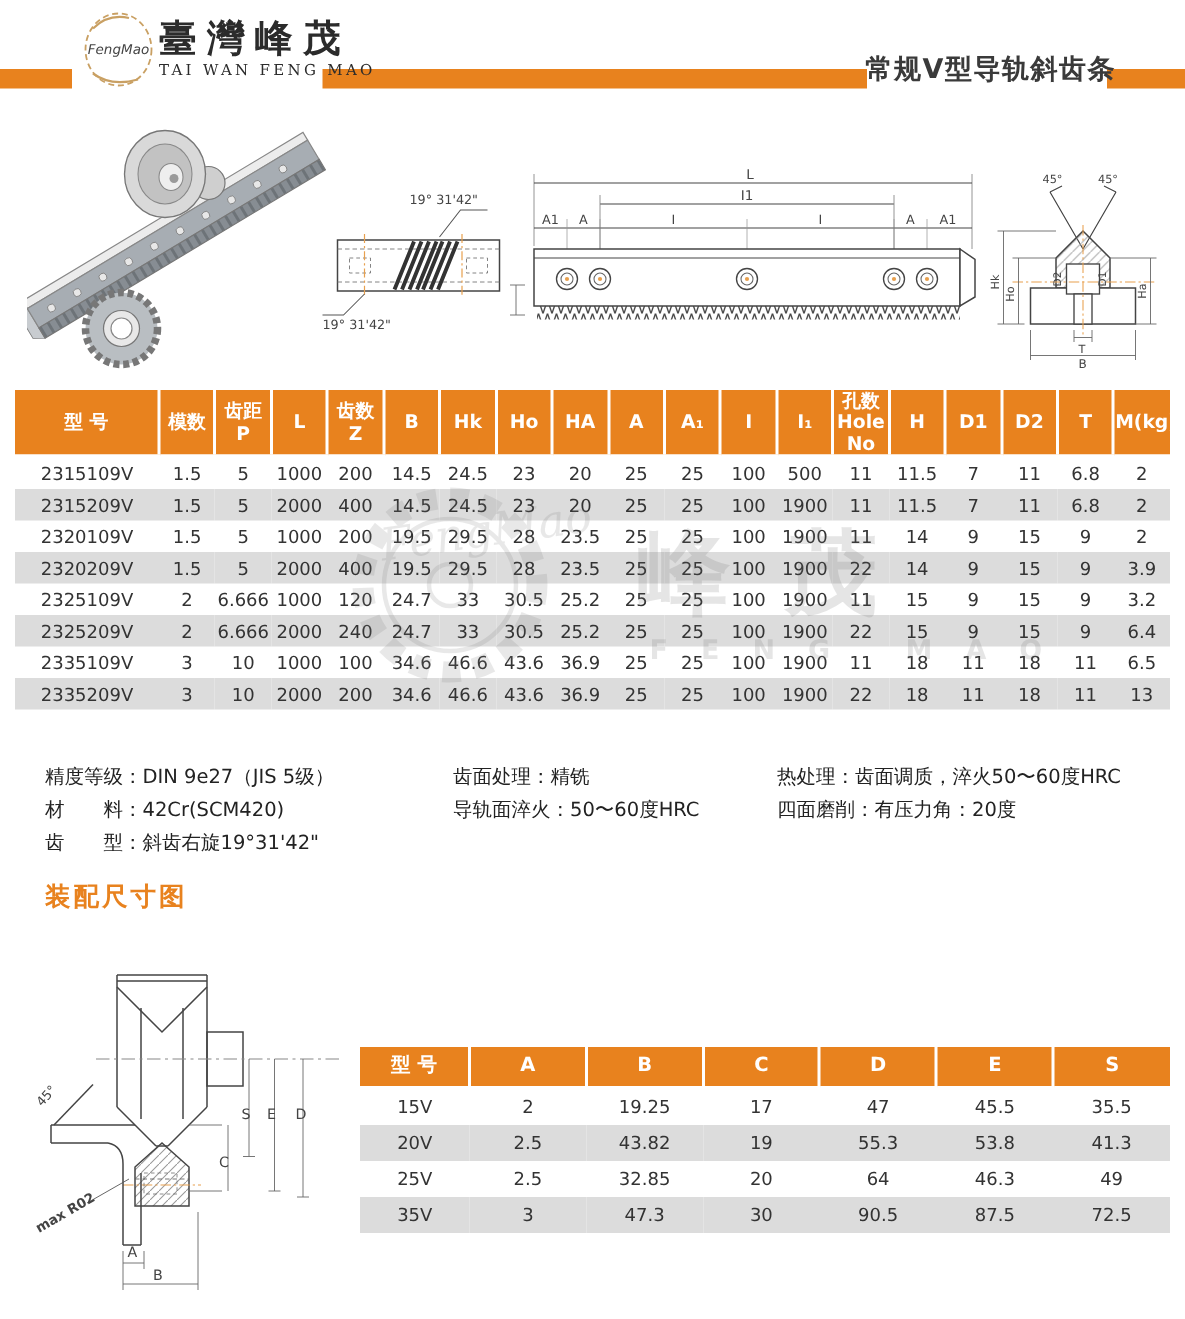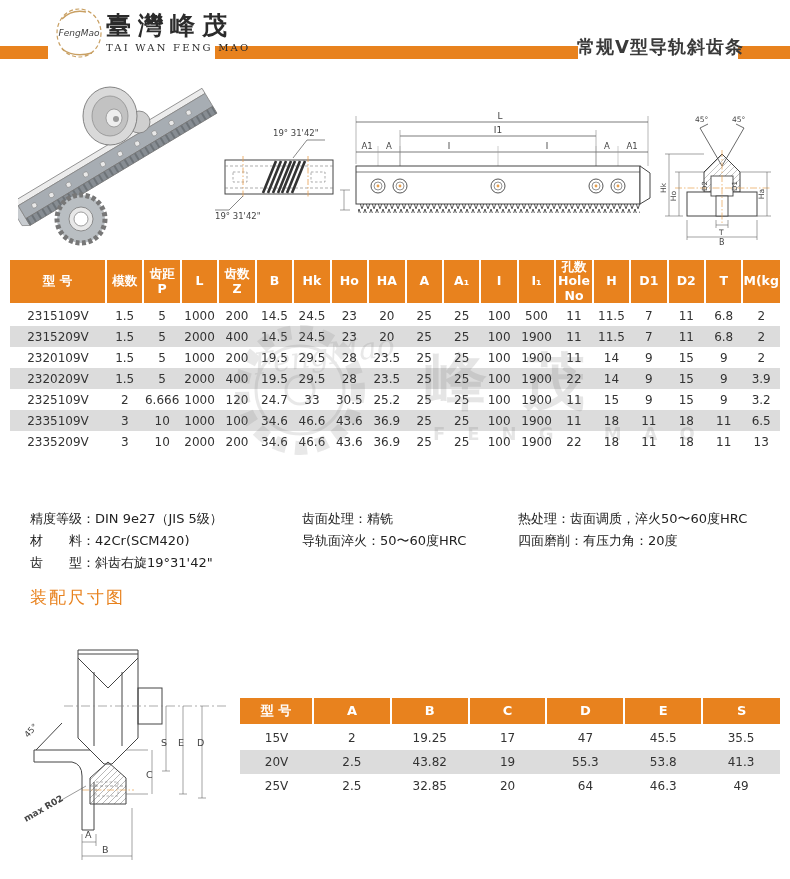--- a/index.html
+++ b/index.html
@@ -55,21 +55,21 @@
             letter-spacing:36px;color:#666;white-space:nowrap;}
   .wm-en{position:absolute;left:208px;top:128px;font-size:18px;font-weight:bold;
          letter-spacing:22px;color:#666;white-space:nowrap;}
 
   
   .specs-col{position:absolute;top:508px;font-size:13px;line-height:22px;color:#222;}
   .c1{left:30px;width:250px;}
   .c2{left:287px;width:230px;margin-left:15px;}
   .c3{left:518px;width:268px;}
 
-  .assembly-heading{position:absolute;left:30px;top:586px;font-size:17px;font-weight:normal;
+  .assembly-heading{position:absolute;left:30px;top:586px;font-size:17px;font-weight:bold;
                     color:#E8821E;letter-spacing:2px;}
   .assembly-svg{position:absolute;left:16px;top:626px;}
 </style>
 </head>
 <body>
 
 <div class="page">
 
   <div class="hdr-bar bar-left"></div>
   <div class="hdr-bar bar-mid"></div>
@@ -361,20 +361,41 @@
           <td>100</td>
           <td>1900</td>
           <td>11</td>
           <td>15</td>
           <td>9</td>
           <td>15</td>
           <td>9</td>
           <td>3.2</td>
         </tr>
         <tr>
+          <td>2325209V</td>
+          <td>2</td>
+          <td>6.666</td>
+          <td>2000</td>
+          <td>240</td>
+          <td>24.7</td>
+          <td>33</td>
+          <td>30.5</td>
+          <td>25.2</td>
+          <td>25</td>
+          <td>25</td>
+          <td>100</td>
+          <td>1900</td>
+          <td>22</td>
+          <td>15</td>
+          <td>9</td>
+          <td>15</td>
+          <td>9</td>
+          <td>6.4</td>
+        </tr>
+        <tr>
           <td>2335109V</td>
           <td>3</td>
           <td>10</td>
           <td>1000</td>
           <td>100</td>
           <td>34.6</td>
           <td>46.6</td>
           <td>43.6</td>
           <td>36.9</td>
           <td>25</td>
@@ -522,16 +543,25 @@
         </tr>
         <tr>
           <td>25V</td>
           <td>2.5</td>
           <td>32.85</td>
           <td>20</td>
           <td>64</td>
           <td>46.3</td>
           <td>49</td>
         </tr>
+        <tr>
+          <td>35V</td>
+          <td>3</td>
+          <td>47.3</td>
+          <td>30</td>
+          <td>90.5</td>
+          <td>87.5</td>
+          <td>72.5</td>
+        </tr>
       </tbody>
   </table>
 
 </div>
 
 </body></html>

